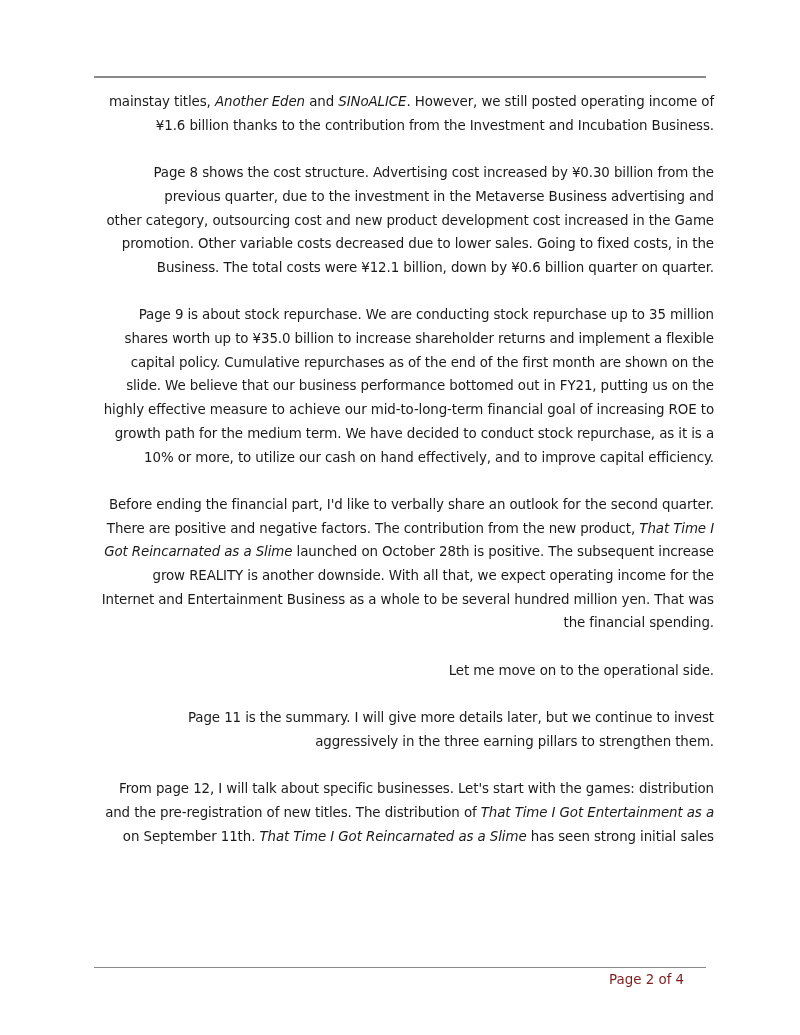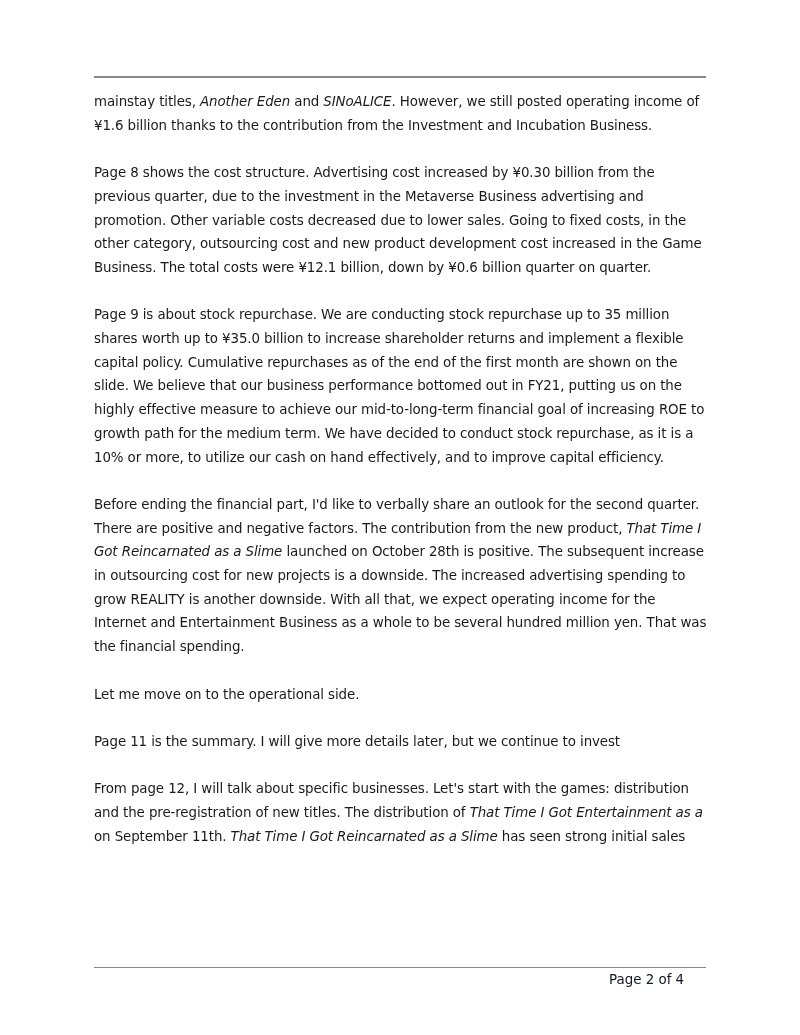--- a/index.html
+++ b/index.html
@@ -4,64 +4,64 @@
   <style>
     html, body { margin: 0; padding: 0; background: #ffffff; }
     body { width: 800px; height: 1035px; position: relative; overflow: hidden;
            font-family: "DejaVu Sans", sans-serif; color: #1a1a1a; }
     .rule { position: absolute; left: 94px; width: 612px; height: 0; }
     .rule-top { top: 76px; border-top: 2px solid #8a8a8a; }
     .rule-bottom { top: 967px; border-top: 1px solid #8a8a8a; }
     .content { position: absolute; left: 94px; top: 90px; width: 620px;
                font-size: 13.4px; line-height: 23.7px; letter-spacing: -0.1px; }
     .para { margin: 0 0 23.7px 0; white-space: normal; }
-    .line { display: block; white-space: nowrap; }
+    .line { display: block; white-space: nowrap; text-align: right; }
     em { font-style: italic; }
-    .footer { position: absolute; top: 972px; left: 609px; font-size: 13.4px; color: #0f172a; }
+    .footer { position: absolute; top: 972px; left: 609px; font-size: 13.4px; color: #7f1d1d; }
   </style>
 </head>
 <body>
 
 <div class="rule rule-top"></div>
 
 <div class="content" id="content">
     <p class="para">
       <span class="line"><span>mainstay titles, </span><em>Another Eden</em><span> and </span><em>SINoALICE</em><span>. However, we still posted operating income of</span></span>
       <span class="line"><span>¥1.6 billion thanks to the contribution from the Investment and Incubation Business.</span></span>
     </p>
     <p class="para">
       <span class="line"><span>Page 8 shows the cost structure. Advertising cost increased by ¥0.30 billion from the</span></span>
       <span class="line"><span>previous quarter, due to the investment in the Metaverse Business advertising and</span></span>
+      <span class="line"><span>other category, outsourcing cost and new product development cost increased in the Game</span></span>
       <span class="line"><span>promotion. Other variable costs decreased due to lower sales. Going to fixed costs, in the</span></span>
-      <span class="line"><span>other category, outsourcing cost and new product development cost increased in the Game</span></span>
       <span class="line"><span>Business. The total costs were ¥12.1 billion, down by ¥0.6 billion quarter on quarter.</span></span>
     </p>
     <p class="para">
       <span class="line"><span>Page 9 is about stock repurchase. We are conducting stock repurchase up to 35 million</span></span>
       <span class="line"><span>shares worth up to ¥35.0 billion to increase shareholder returns and implement a flexible</span></span>
       <span class="line"><span>capital policy. Cumulative repurchases as of the end of the first month are shown on the</span></span>
       <span class="line"><span>slide. We believe that our business performance bottomed out in FY21, putting us on the</span></span>
       <span class="line"><span>highly effective measure to achieve our mid-to-long-term financial goal of increasing ROE to</span></span>
       <span class="line"><span>growth path for the medium term. We have decided to conduct stock repurchase, as it is a</span></span>
       <span class="line"><span>10% or more, to utilize our cash on hand effectively, and to improve capital efficiency.</span></span>
     </p>
     <p class="para">
       <span class="line"><span>Before ending the financial part, I'd like to verbally share an outlook for the second quarter.</span></span>
       <span class="line"><span>There are positive and negative factors. The contribution from the new product, </span><em>That Time I</em></span>
       <span class="line"><em>Got Reincarnated as a Slime</em><span> launched on October 28th is positive. The subsequent increase</span></span>
-      <span class="line"><span>in outsourcing cost for new projects is a downside. The increased advertising spending to</span></span>
       <span class="line"><span>grow REALITY is another downside. With all that, we expect operating income for the</span></span>
       <span class="line"><span>Internet and Entertainment Business as a whole to be several hundred million yen. That was</span></span>
       <span class="line"><span>the financial spending.</span></span>
     </p>
     <p class="para">
       <span class="line"><span>Let me move on to the operational side.</span></span>
     </p>
     <p class="para">
       <span class="line"><span>Page 11 is the summary. I will give more details later, but we continue to invest</span></span>
+      <span class="line"><span>aggressively in the three earning pillars to strengthen them.</span></span>
     </p>
     <p class="para">
       <span class="line"><span>From page 12, I will talk about specific businesses. Let's start with the games: distribution</span></span>
       <span class="line"><span>and the pre-registration of new titles. The distribution of </span><em>That Time I Got Entertainment as a</em></span>
       <span class="line"><span>on September 11th. </span><em>That Time I Got Reincarnated as a Slime</em><span> has seen strong initial sales</span></span>
     </p>
   </div>
 
 <div class="rule rule-bottom"></div>
 

